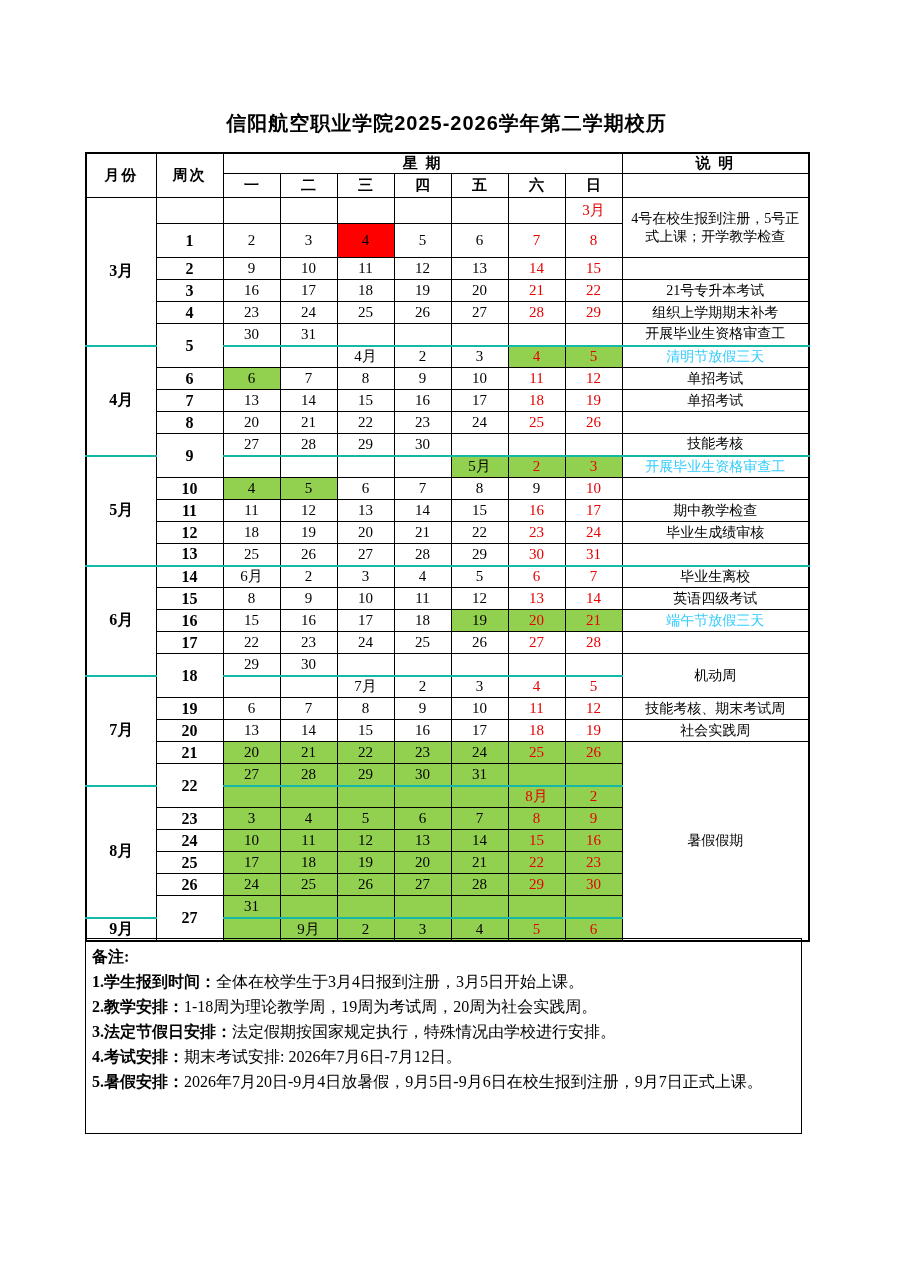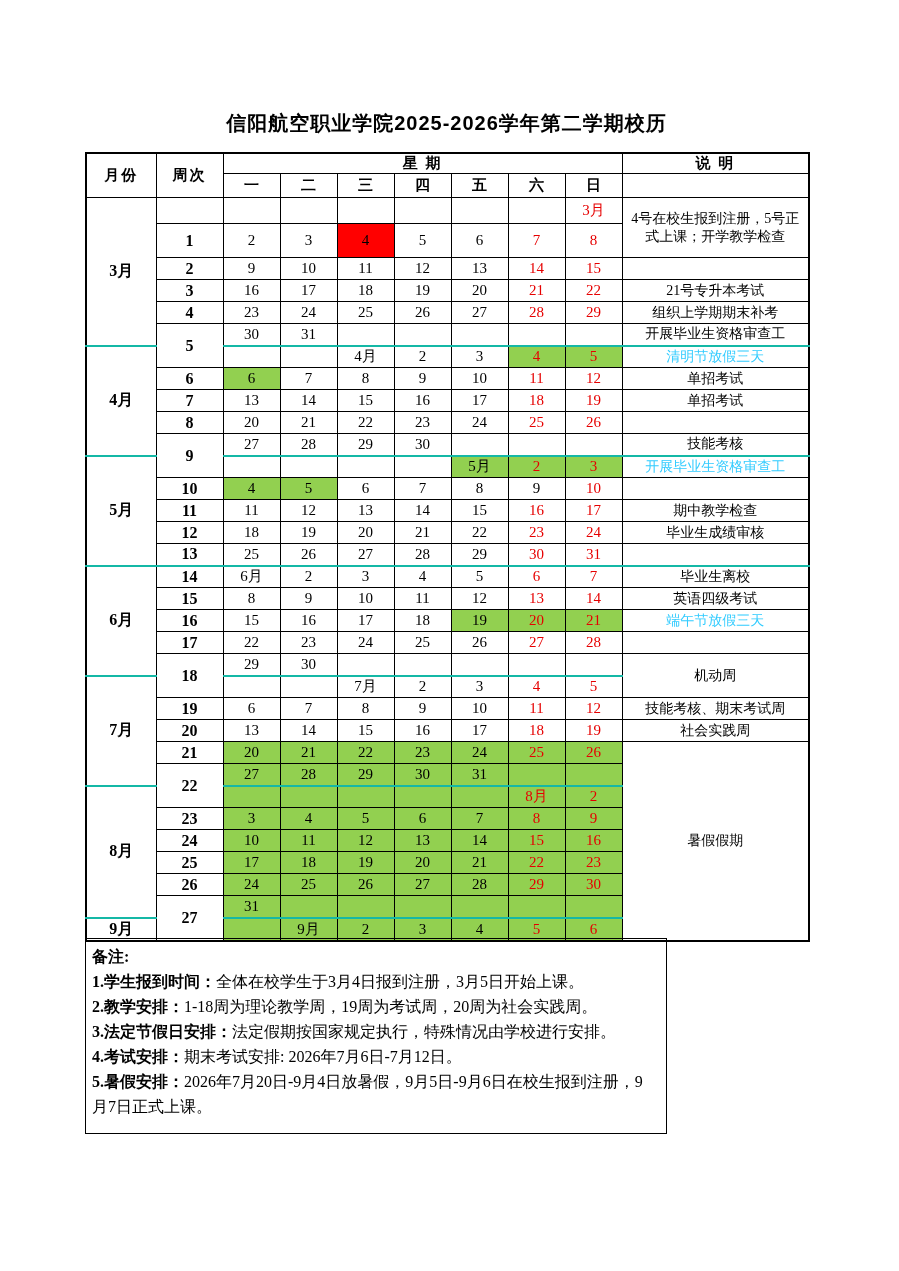--- a/index.html
+++ b/index.html
@@ -25,21 +25,21 @@
   #cal .month{font-weight:bold;font-size:16px;}
   #cal .week{font-weight:bold;font-size:16px;}
   #cal .day{font-size:15px;}
   #cal .note{font-size:14px;white-space:normal;line-height:1.28;padding:0 2px;}
   #cal .red{color:var(--red);}
   #cal .redbg{background:var(--red-bg);}
   #cal .green{background:var(--green);}
   #cal .cyan{color:var(--cyan);margin-left:35px;}
   #cal tr.mb td{border-top:2px solid #14b8a6;}
   .remarks{
-    position:absolute;left:85px;top:938px;width:582px;height:196px;
+    position:absolute;left:85px;top:938px;width:717px;height:196px;
     box-sizing:border-box;border:1px solid #000;padding:5px 9px 0 6px;
     font-size:16px;line-height:25px;
   }
   .remarks .bold{font-weight:bold;}
   .remark-line{white-space:normal;}
 </style>
 </head>
 <body>
 
 <div class="page-title">信阳航空职业学院2025-2026学年第二学期校历</div>

